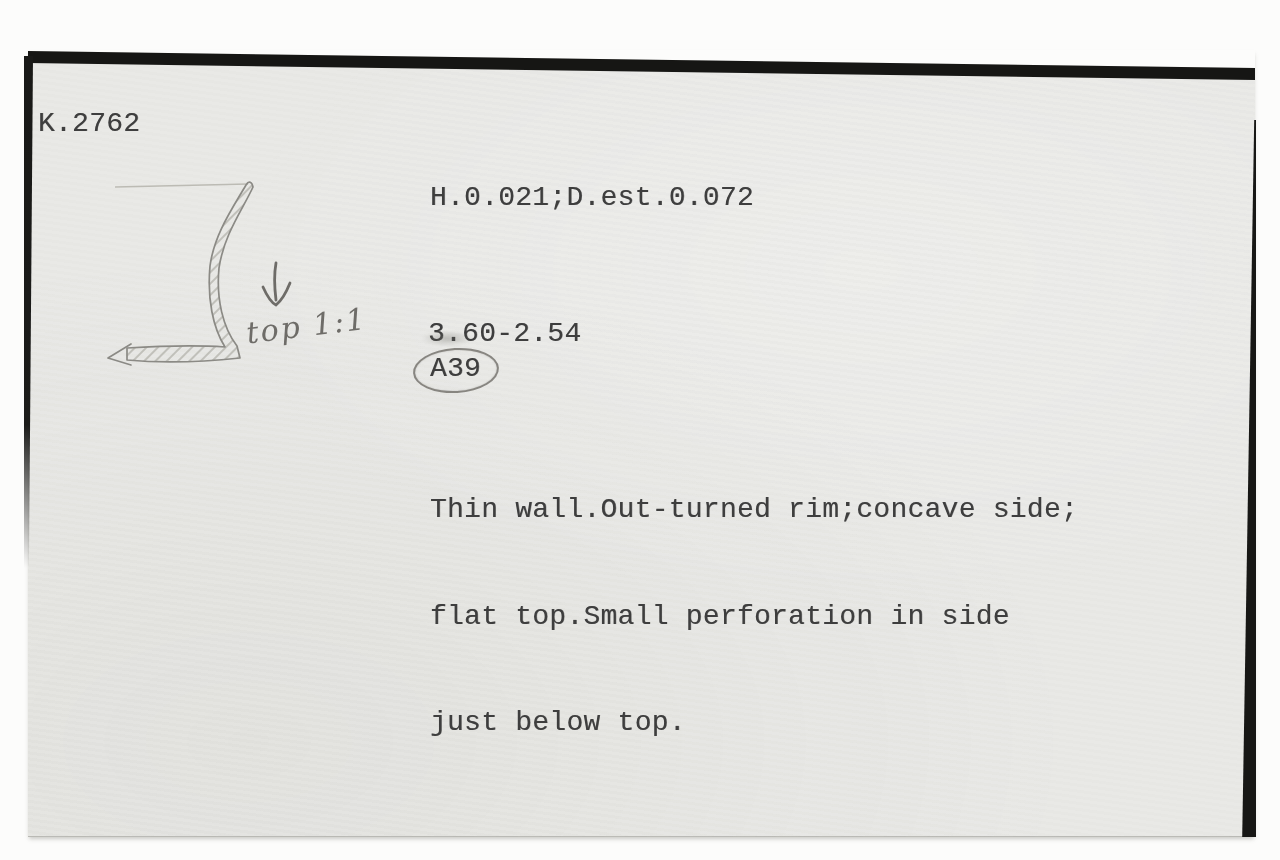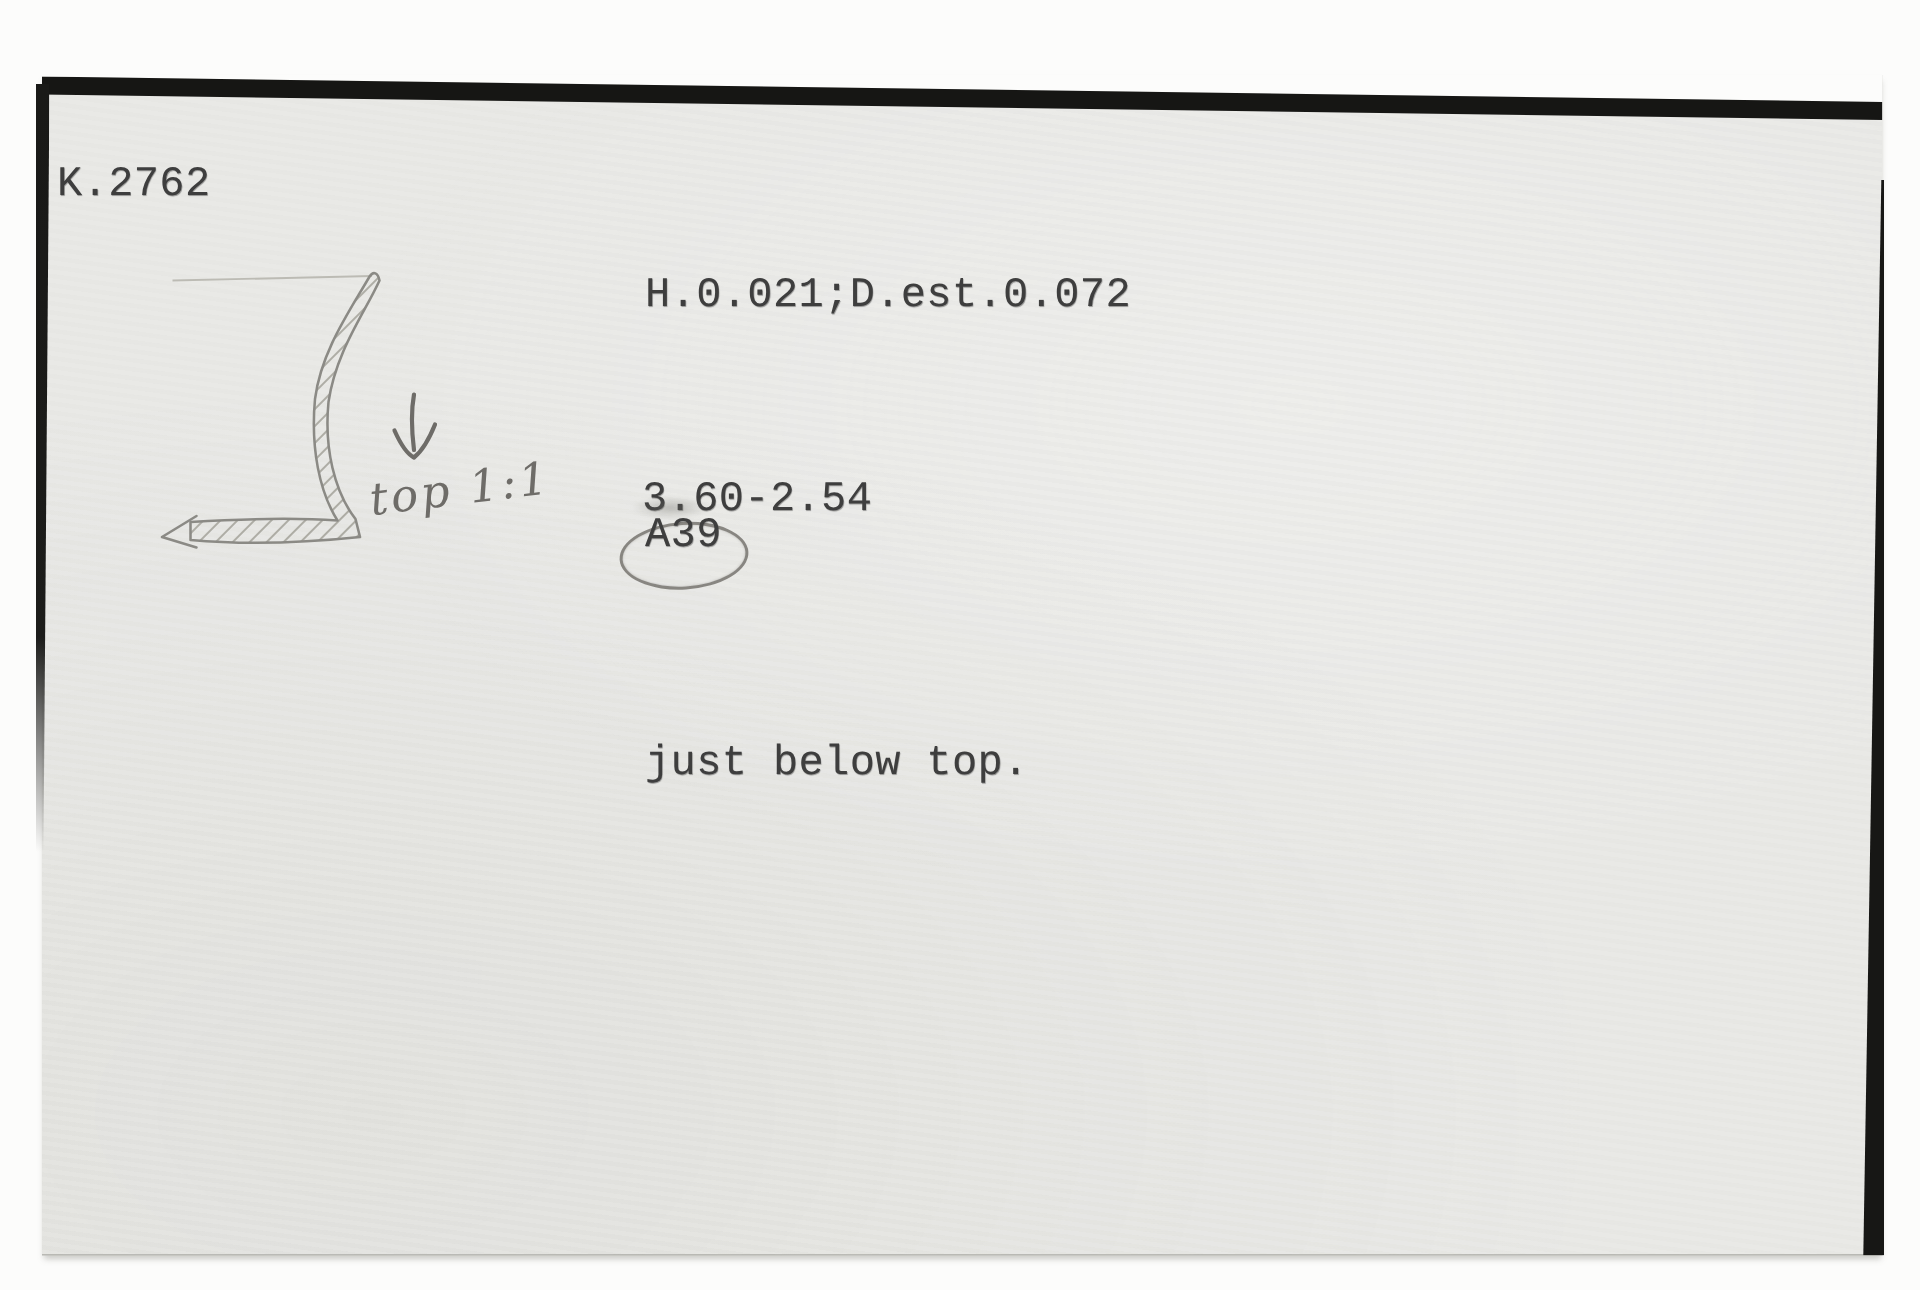--- a/index.html
+++ b/index.html
@@ -50,21 +50,21 @@
     font-size:28px;line-height:35.5px;letter-spacing:.25px;
     color:var(--ink);
     text-shadow:.4px .4px .5px rgba(55,55,55,.45);
   }
   .catalog-number{left:10px;top:56px;}
   .object-title{left:790px;top:56px;}
   .measurements{left:402px;top:130px;}
   .preservation{left:402px;top:164px;}
   .findspot{left:398px;top:231px;}
   .elevation{left:400px;top:266px;}
-  .registration{left:402px;top:290px;}
+  .registration{left:402px;top:301px;}
   .description{left:402px;top:371px;}
   
   .reg-circle{
     position:absolute;left:385px;top:298px;width:86px;height:45px;
     border:2.6px solid rgba(98,96,90,.72);
     border-radius:50%;
     transform:rotate(-3.5deg);
     box-shadow:inset 0 0 1.5px rgba(98,96,90,.4);
   }
   
@@ -87,20 +87,22 @@
 
     <div class="typed catalog-number">K.2762</div>
     <div class="typed measurements">H.0.021;D.est.0.072</div>
     <div class="typed elevation">3.60-2.54</div>
 
     <div class="smudge"></div>
     <div class="reg-circle"></div>
     <div class="typed registration">A39</div>
 
     <div class="typed description">
+      <div>Thin wall.Out-turned rim;concave side;</div>
+      <div>flat top.Small perforation in side</div>
       <div>just below top.</div>
     </div>
 
     <svg class="sketch" width="290" height="240" viewBox="0 0 290 240">
       <defs>
         <pattern id="hatch" width="8" height="8" patternUnits="userSpaceOnUse" patternTransform="rotate(45)">
           <line x1="4" y1="0" x2="4" y2="8" stroke="#a7a69e" stroke-width="1.2"></line>
         </pattern>
       </defs>
 

